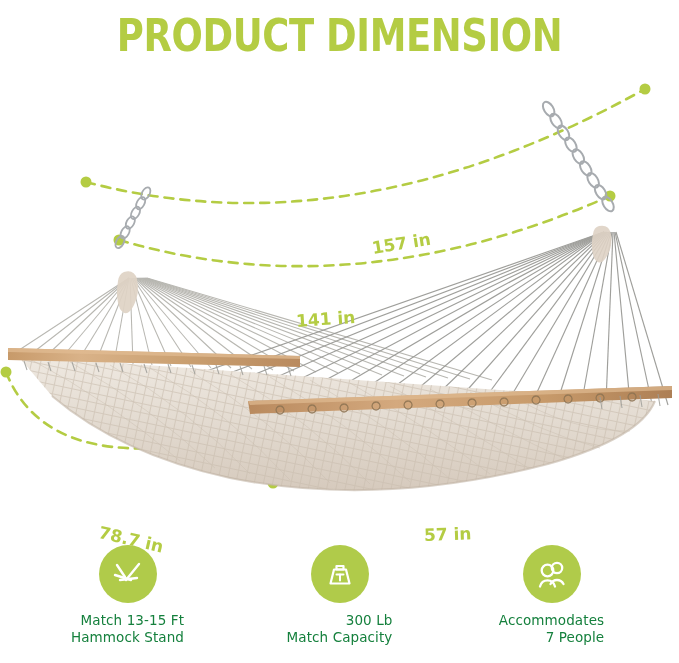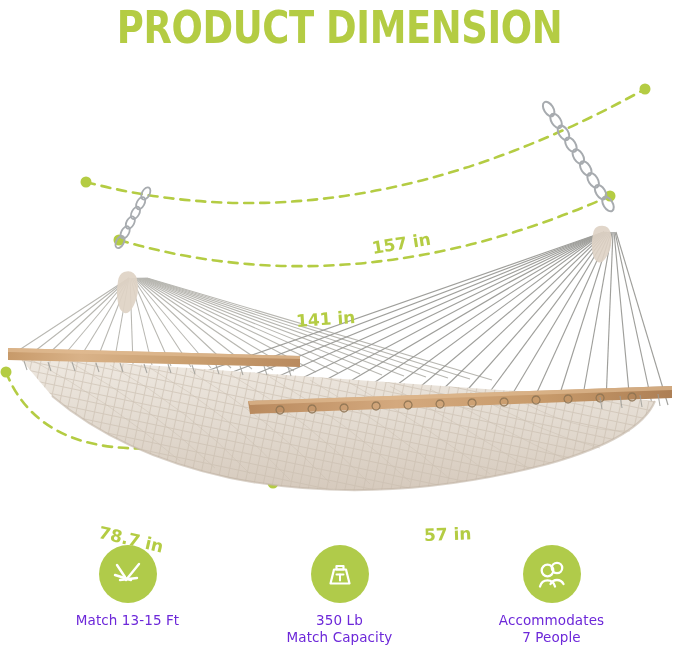--- a/index.html
+++ b/index.html
@@ -19,21 +19,21 @@
   .stage {
     position: absolute;
     inset: 0;
     width: 679px;
     height: 663px;
   }
 
   
   .title-bar {
     position: absolute;
-    top: 0;
+    top: 8px;
     left: 0;
     width: 679px;
     height: 56px;
     display: flex;
     align-items: center;
     justify-content: center;
   }
   .title-text {
     font-family: "DejaVu Sans", sans-serif;
     font-weight: 700;
@@ -116,25 +116,25 @@
     height: 58px;
     border-radius: 50%;
     background: #b0cb4a;
     display: flex;
     align-items: center;
     justify-content: center;
   }
   .feature-badge svg { display: block; }
   .feature-caption {
     margin-top: 9px;
-    text-align: center;
+    text-align: right;
     font-family: "DejaVu Sans", sans-serif;
     font-size: 13.5px;
     line-height: 17px;
-    color: #6d28d9;
+    color: #15803d;
     letter-spacing: 0.1px;
   }
   .feature-caption .line2 { display: block; }
 </style>
 </head>
 <body>
 
 <div class="stage">
 
   <div class="title-bar">
@@ -355,38 +355,39 @@
           <g stroke="#ffffff" stroke-width="2.4" stroke-linecap="round" fill="none">
             <path d="M7 9 L15 21"></path>
             <path d="M29 8 L16 24"></path>
             <path d="M5 19 L21 24"></path>
             <path d="M10 24 L27 22"></path>
           </g>
         </svg>
       </div>
       <div class="feature-caption">
         <span>Match 13-15 Ft</span>
+        <span class="line2">Hammock Stand</span>
       </div>
     </div>
 
     <div class="feature">
       <div class="feature-badge">
         <svg width="34" height="34" viewBox="0 0 34 34">
           <g stroke="#ffffff" stroke-width="2.2" fill="none" stroke-linejoin="round">
             <path d="M13.5 9 h7 v3.5 h-7 z"></path>
             <path d="M11 12.5 h12 l3.5 14 h-19 z"></path>
           </g>
           <g stroke="#ffffff" stroke-width="2" stroke-linecap="round">
             <path d="M13.5 17.5 h7"></path>
             <path d="M17 17.5 v6"></path>
           </g>
         </svg>
       </div>
       <div class="feature-caption">
-        <span>350 Lb</span>
+        <span>300 Lb</span>
         <span class="line2">Match Capacity</span>
       </div>
     </div>
 
     <div class="feature">
       <div class="feature-badge">
         <svg width="36" height="34" viewBox="0 0 36 34">
           <g stroke="#ffffff" stroke-width="2.3" fill="none" stroke-linecap="round">
             <circle cx="23" cy="11" r="5.2"></circle>
             <path d="M29.5 27 a7.5 8 0 0 0 -13 0"></path>

